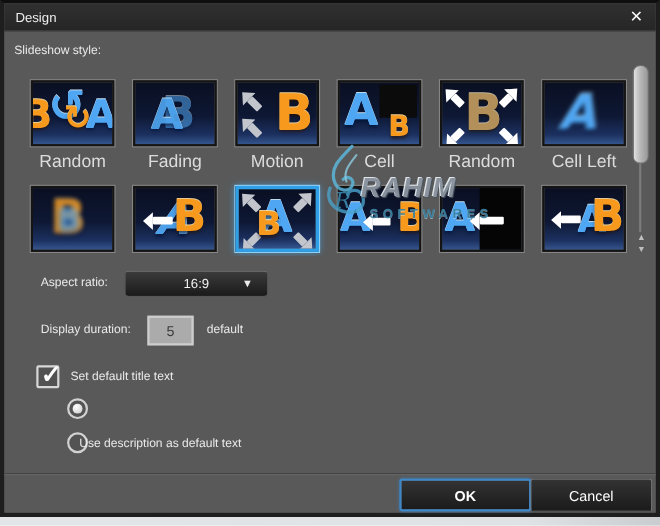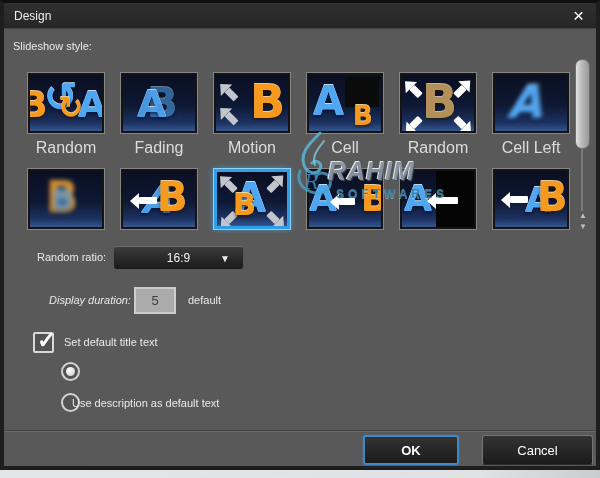--- a/index.html
+++ b/index.html
@@ -54,21 +54,21 @@
     color:#8f99a4;text-shadow:-1px -1px 0 #e9eff3,1px 1px 1px #49545e;}
   .wm-line2{position:absolute;left:46px;top:56px;font-size:12px;font-weight:bold;letter-spacing:4px;color:#3a82a2;
     text-shadow:0 1px 0 rgba(220,240,250,.5);}
 
   
   .aspect-label{left:33px;top:222px;}
   .dropdown{position:absolute;left:109px;top:217px;width:131px;height:24px;box-sizing:border-box;border-radius:4px;
     background:linear-gradient(180deg,#3b3b3b,#1a1a1a);border:1px solid #555;border-top-color:#6d6d6d;
     display:flex;align-items:center;justify-content:center;color:#f2f2f2;font-size:12px;}
   .dd-caret{position:absolute;right:13px;top:6px;font-size:10px;color:#ececec;}
-  .duration-label{left:45px;top:265px;font-style:italic;}
+  .duration-label{left:33px;top:265px;}
   .duration-input{position:absolute;left:130px;top:258px;width:42px;height:27px;box-sizing:border-box;
     background:#ababab;border:2px solid #cdcdcd;color:#3c3c3c;font-size:13px;
     display:flex;align-items:center;justify-content:center;}
   .seconds-label{left:184px;top:265px;}
 
   .checkbox{position:absolute;left:29px;top:303px;width:21px;height:21px;box-sizing:border-box;
     border:2px solid #d8d8d8;border-radius:2px;background:rgba(70,70,70,.35);}
   .checkmark{position:absolute;left:2px;top:-7px;color:#ffffff;font-size:23px;font-weight:bold;display:none;}
   .checkbox.on .checkmark{display:block;}
   .cb-label{left:60px;top:307px;}
@@ -79,21 +79,21 @@
     background:radial-gradient(circle at 35% 30%,#ffffff,#c9c9c9);display:none;}
   .radio.on .radio-dot{display:block;}
   .radio1{left:57px;top:333px;} .radio2{left:57px;top:364px;}
   .r1-label{left:82px;top:337px;} .r2-label{left:68px;top:368px;}
 
   
   .footer-divider{position:absolute;left:0;right:0;top:401px;border-top:1px solid #444;box-shadow:0 1px 0 #6a6a6a;}
   .btn{position:absolute;top:406px;height:30px;box-sizing:border-box;border-radius:3px;color:#ffffff;
     font-size:13px;font-weight:bold;display:flex;align-items:center;justify-content:center;
     background:linear-gradient(180deg,#333333,#1b1b1b);}
-  .btn-ok{left:359px;width:96px;border:2px solid #3e87c8;box-shadow:0 0 3px rgba(60,140,210,.5);}
+  .btn-ok{left:359px;width:120px;border:2px solid #3e87c8;box-shadow:0 0 3px rgba(60,140,210,.5);}
   .btn-cancel{left:478px;width:111px;border:1px solid #757575;border-bottom-color:#2a2a2a;font-weight:normal;}
 </style>
 </head>
 <body>
 
 <div class="page">
   <div class="dialog">
 
     <div class="titlebar">
       <span class="title">Design</span>
@@ -222,21 +222,21 @@
         <svg class="wm-swirl" width="46" height="66" viewBox="0 0 46 66">
           <path d="M30 2 C18 14, 10 22, 14 34 C17 43, 27 44, 30 38 C33 32, 26 28, 22 32" fill="none" stroke="#5bb7dc" stroke-width="3" stroke-linecap="round" opacity="0.9"></path>
           <path d="M34 10 C26 20, 22 26, 25 34" fill="none" stroke="#8fd2ea" stroke-width="2" stroke-linecap="round" opacity="0.8"></path>
           <path d="M10 40 C6 50, 12 60, 26 62 C36 63, 42 56, 40 48 C38 41, 28 40, 26 46" fill="none" stroke="#4aa3cc" stroke-width="3" stroke-linecap="round" opacity="0.85"></path>
           <text x="14" y="58" font-size="20" font-style="italic" fill="#3f8fb4" font-family="DejaVu Serif, serif" opacity="0.9">R</text>
         </svg>
         <div class="wm-line1">RAHIM</div>
         <div class="wm-line2">SOFTWARES</div>
       </div>
 
-      <div class="lbl aspect-label">Random ratio:</div>
+      <div class="lbl aspect-label">Aspect ratio:</div>
       <div class="dropdown">
         <span>16:9</span>
         <span class="dd-caret">▼</span>
       </div>
 
       <div class="lbl duration-label">Display duration:</div>
       <div class="duration-input">5</div>
       <div class="lbl seconds-label">default</div>
 
       <div class="checkbox on">

